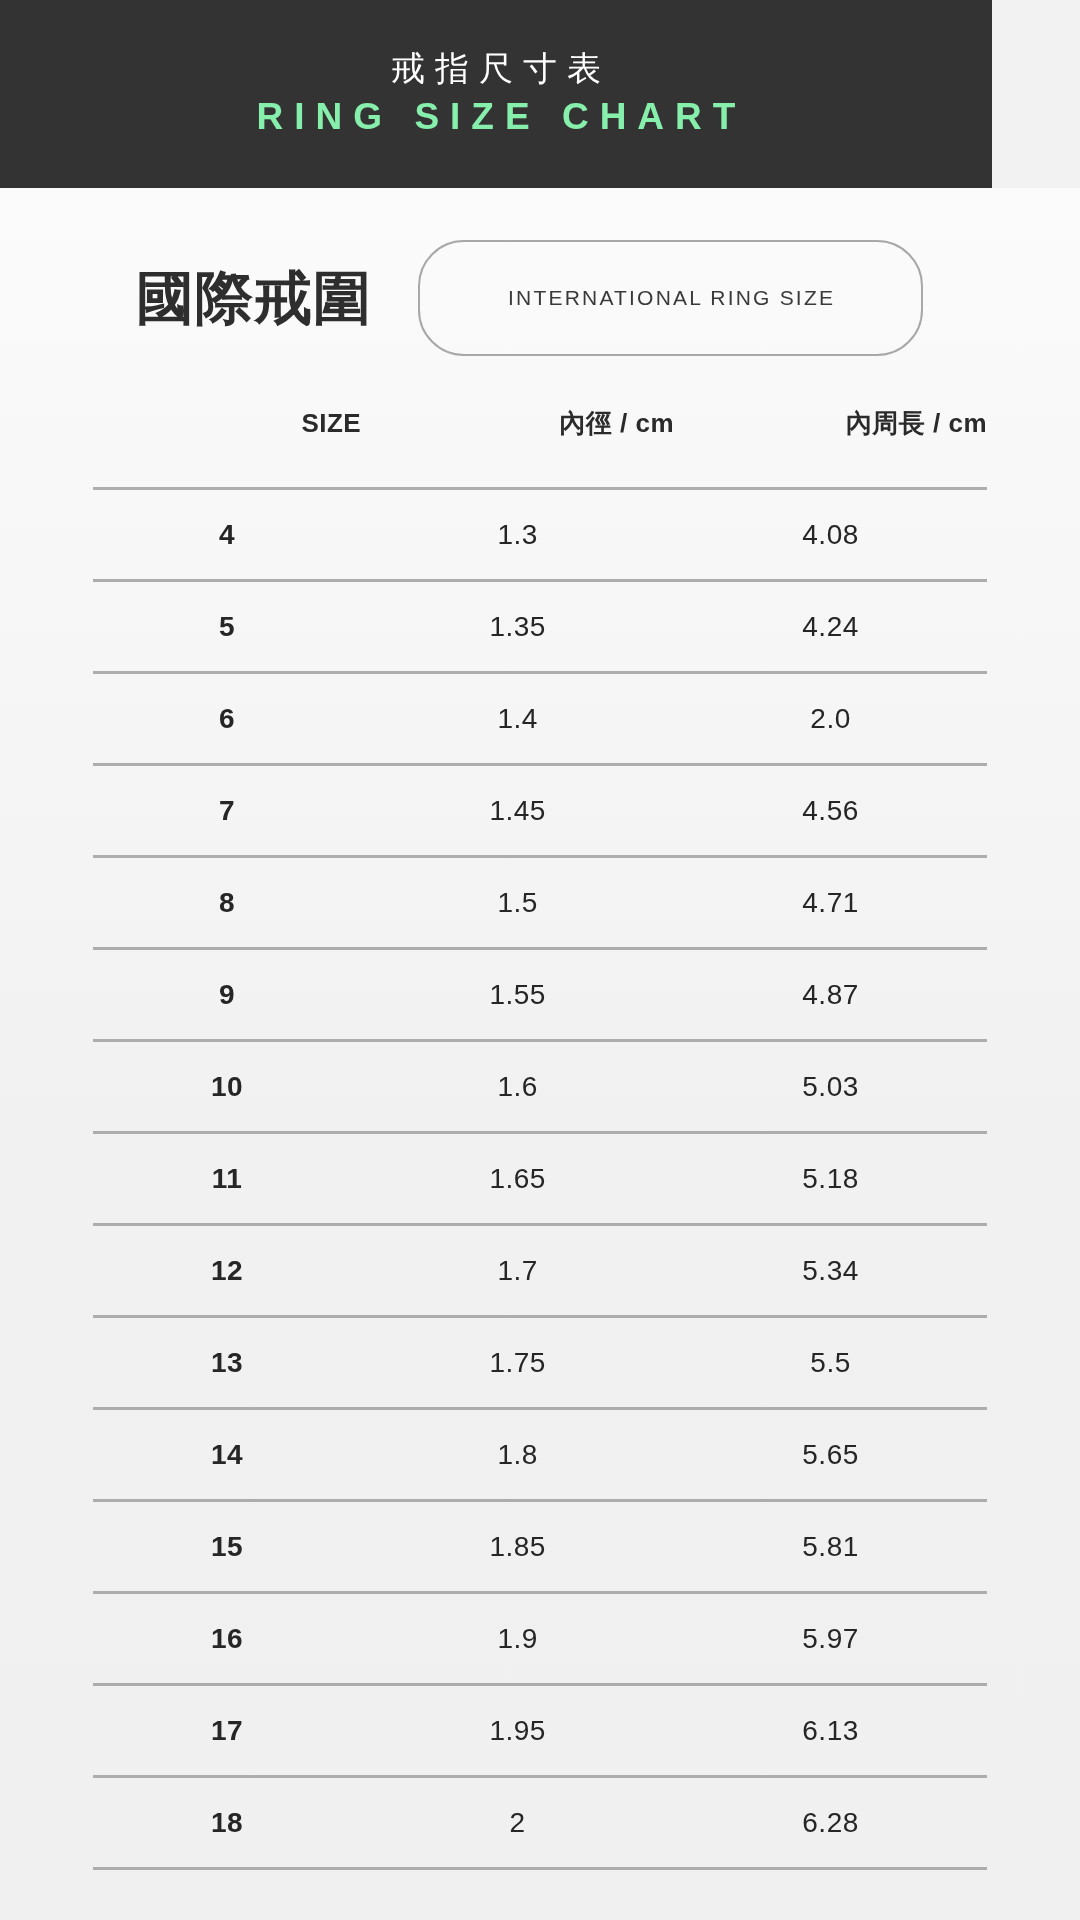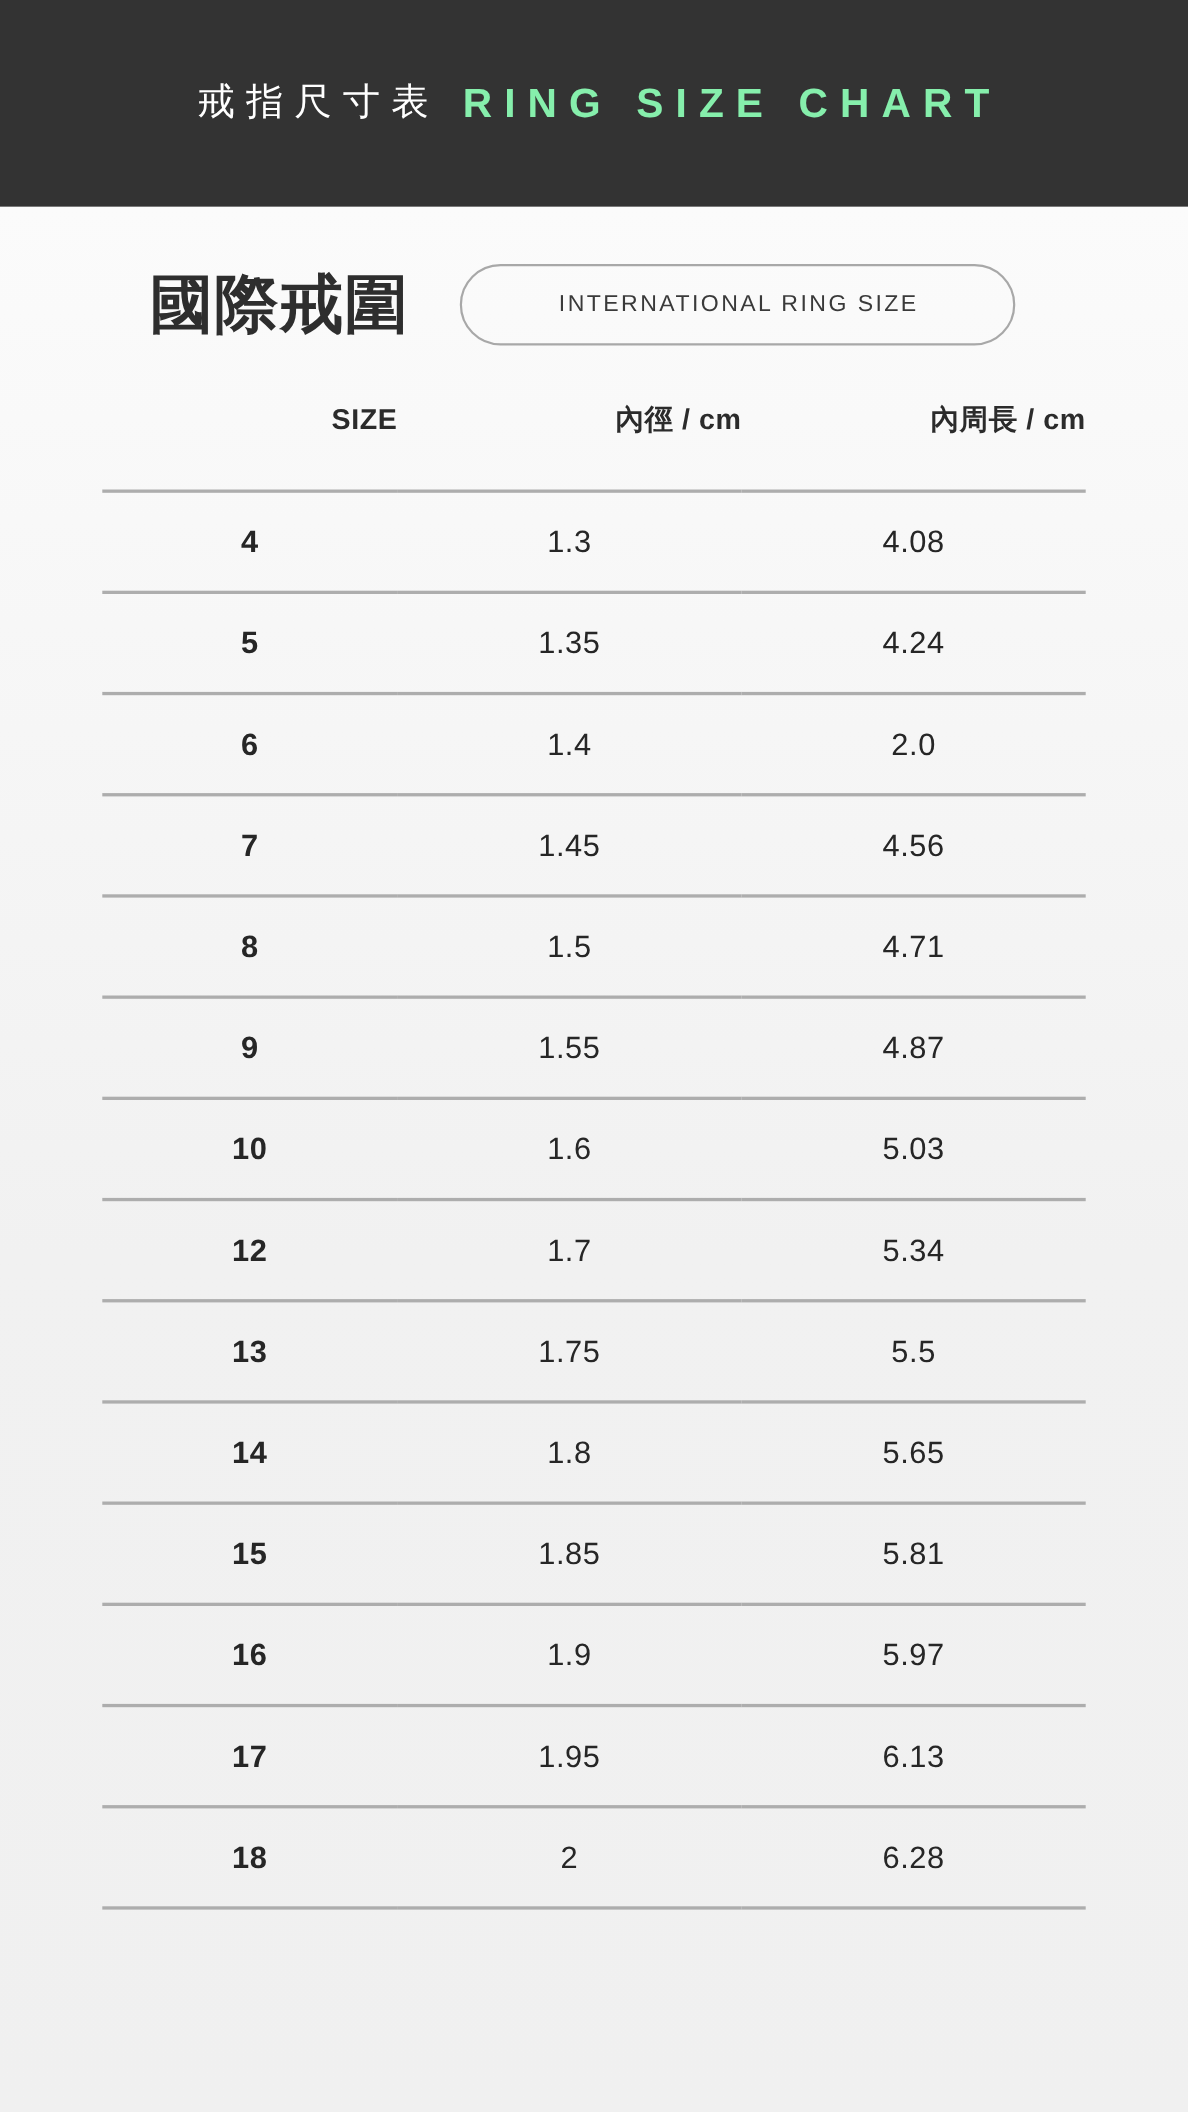--- a/index.html
+++ b/index.html
@@ -12,25 +12,25 @@
   body {
     font-family: "Liberation Sans", "DejaVu Sans", sans-serif;
     background: #f2f2f2;
     color: #333333;
     position: relative;
     overflow: hidden;
   }
 
   
   .banner {
-    width: 1080px;
+    width: 992px;
     height: 188px;
     background: #333333;
     display: flex;
-    flex-direction: row;
+    flex-direction: column;
     align-items: center;
     justify-content: center;
     gap: 10px;
   }
 
   .banner-title-cn {
     color: #ffffff;
     font-size: 34px;
     font-weight: 400;
     letter-spacing: 10px;
@@ -68,21 +68,21 @@
     color: #2e2e2e;
     letter-spacing: 1px;
     line-height: 1;
     white-space: nowrap;
   }
 
   .section-pill {
     margin-left: 46px;
     border: 2px solid #a8a8a8;
     border-radius: 46px;
-    height: 74px;
+    height: 116px;
     width: 505px;
     display: flex;
     align-items: center;
     justify-content: center;
     background: transparent;
   }
 
   .section-pill-label {
     font-size: 21px;
     font-weight: 400;
@@ -199,20 +199,25 @@
           <td class="col-size">9</td>
           <td class="col-val">1.55</td>
           <td class="col-val">4.87</td>
         </tr>
         <tr>
           <td class="col-size">10</td>
           <td class="col-val">1.6</td>
           <td class="col-val">5.03</td>
         </tr>
         <tr>
+          <td class="col-size">11</td>
+          <td class="col-val">1.65</td>
+          <td class="col-val">5.18</td>
+        </tr>
+        <tr>
           <td class="col-size">12</td>
           <td class="col-val">1.7</td>
           <td class="col-val">5.34</td>
         </tr>
         <tr>
           <td class="col-size">13</td>
           <td class="col-val">1.75</td>
           <td class="col-val">5.5</td>
         </tr>
         <tr>

